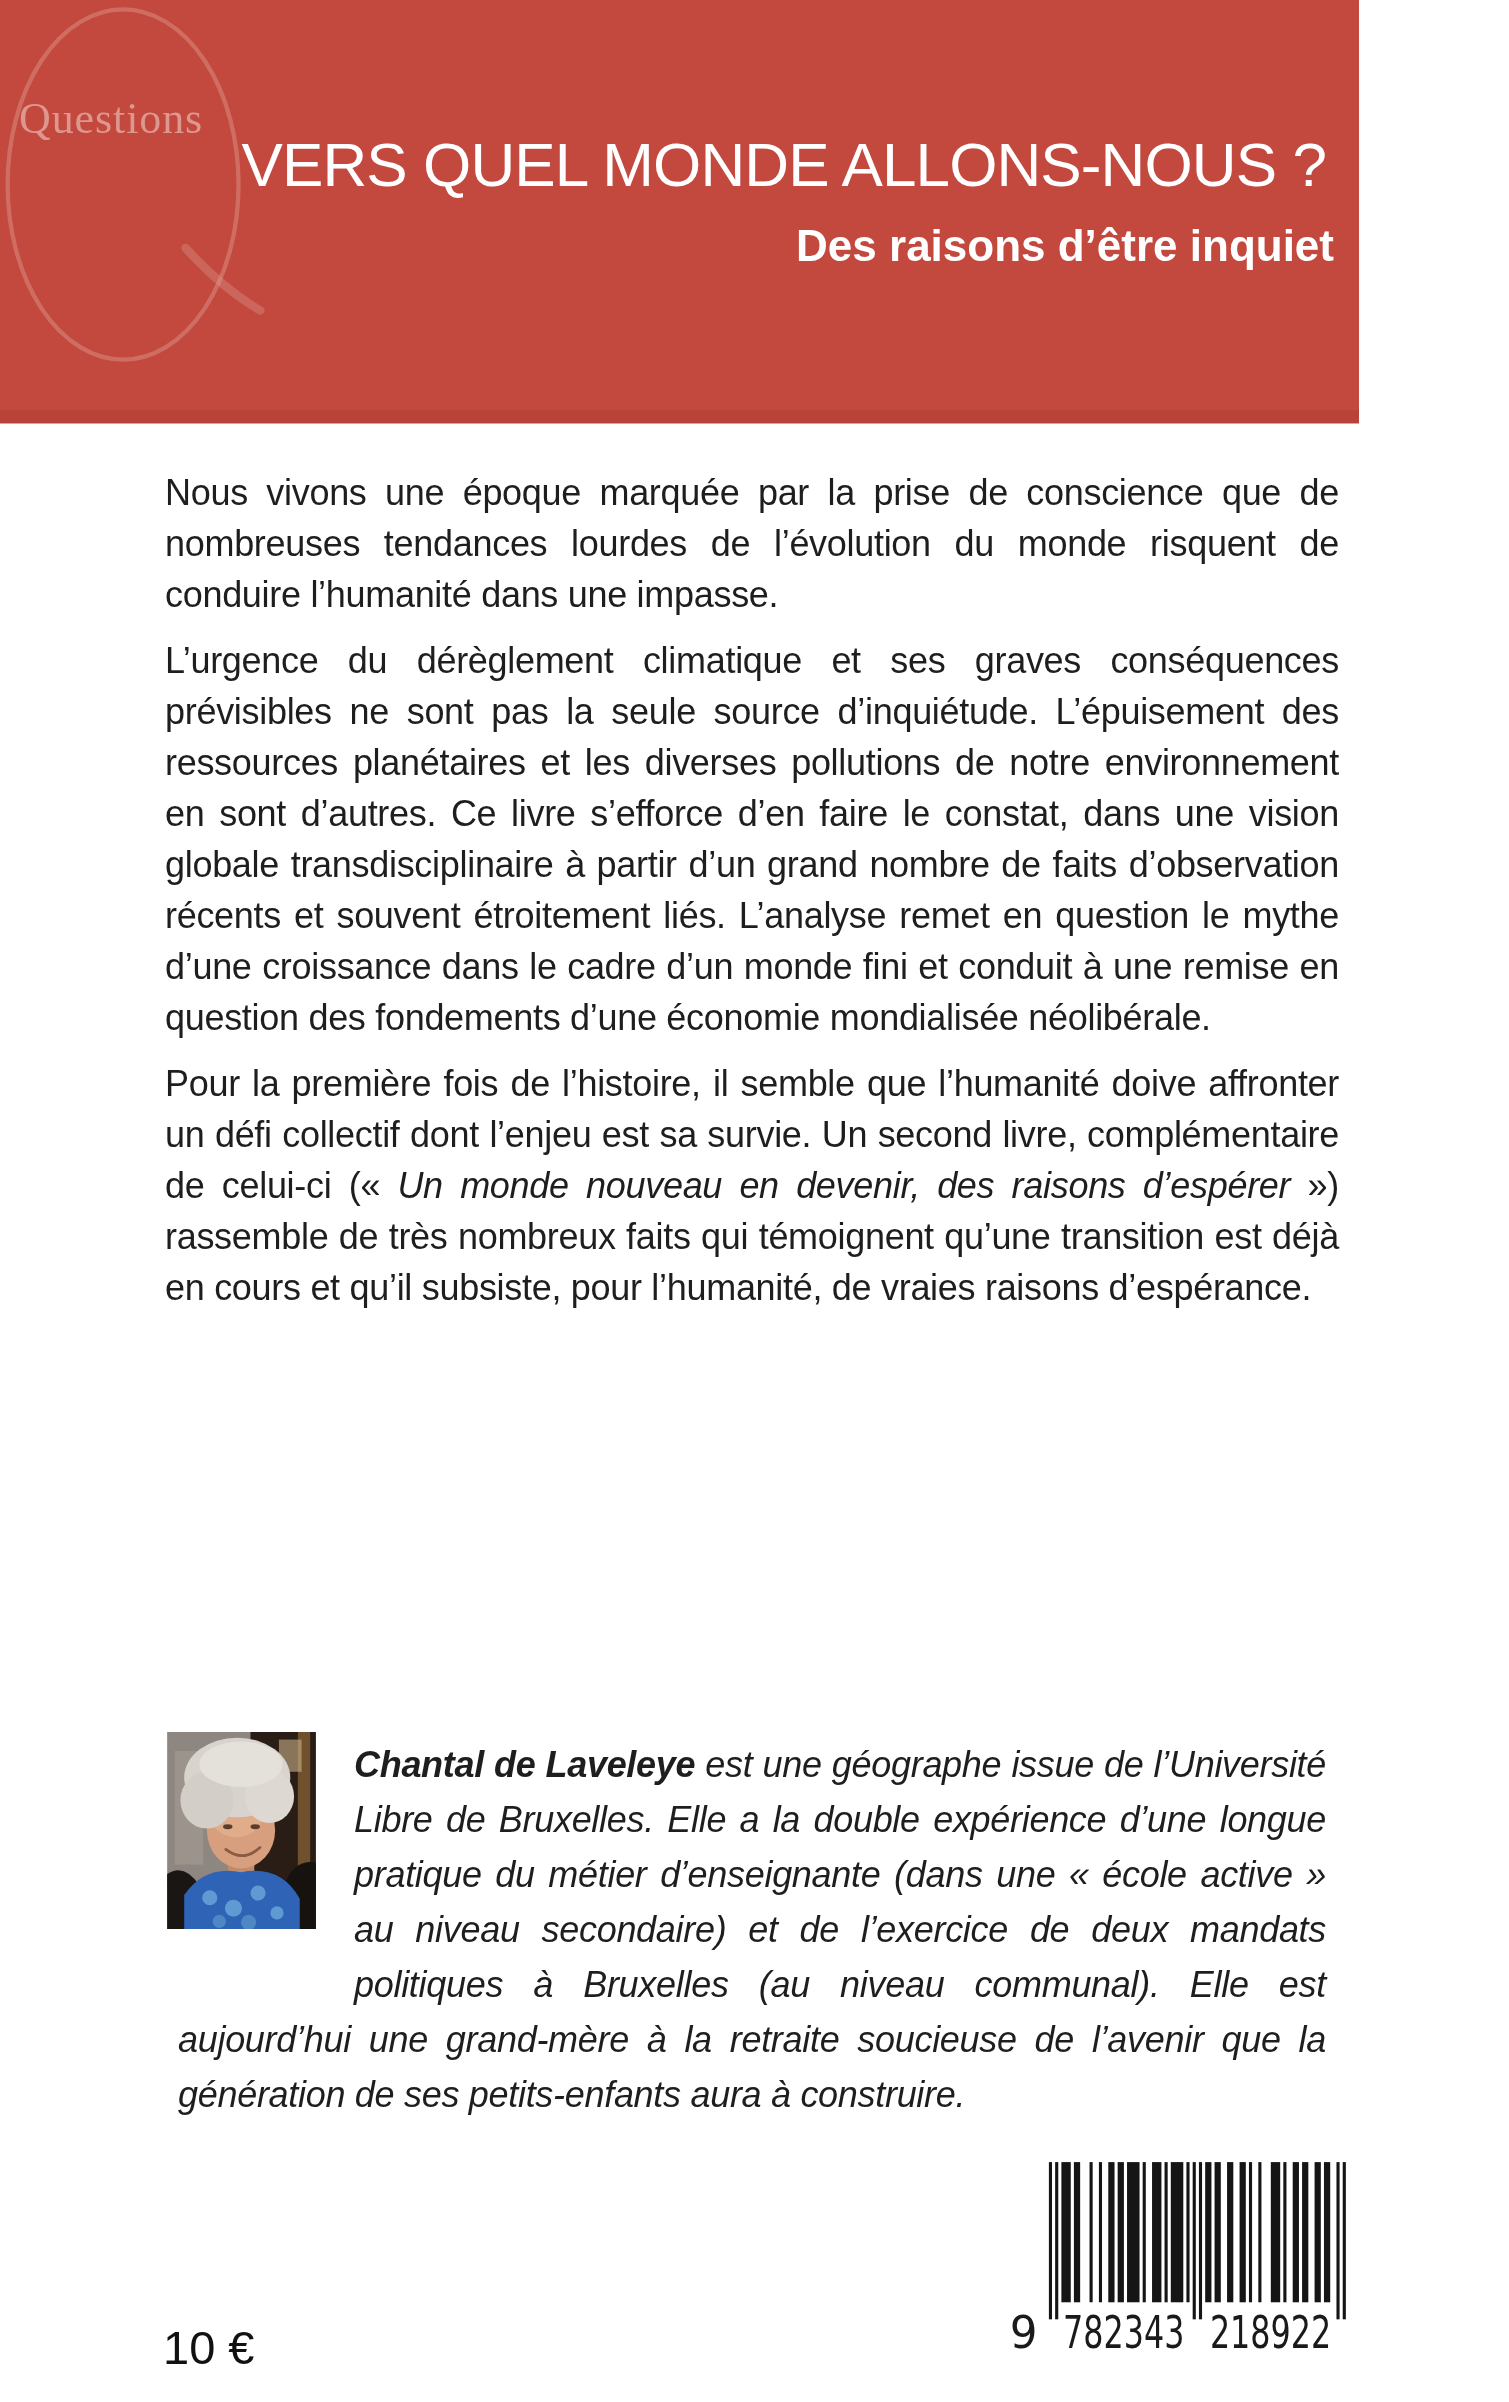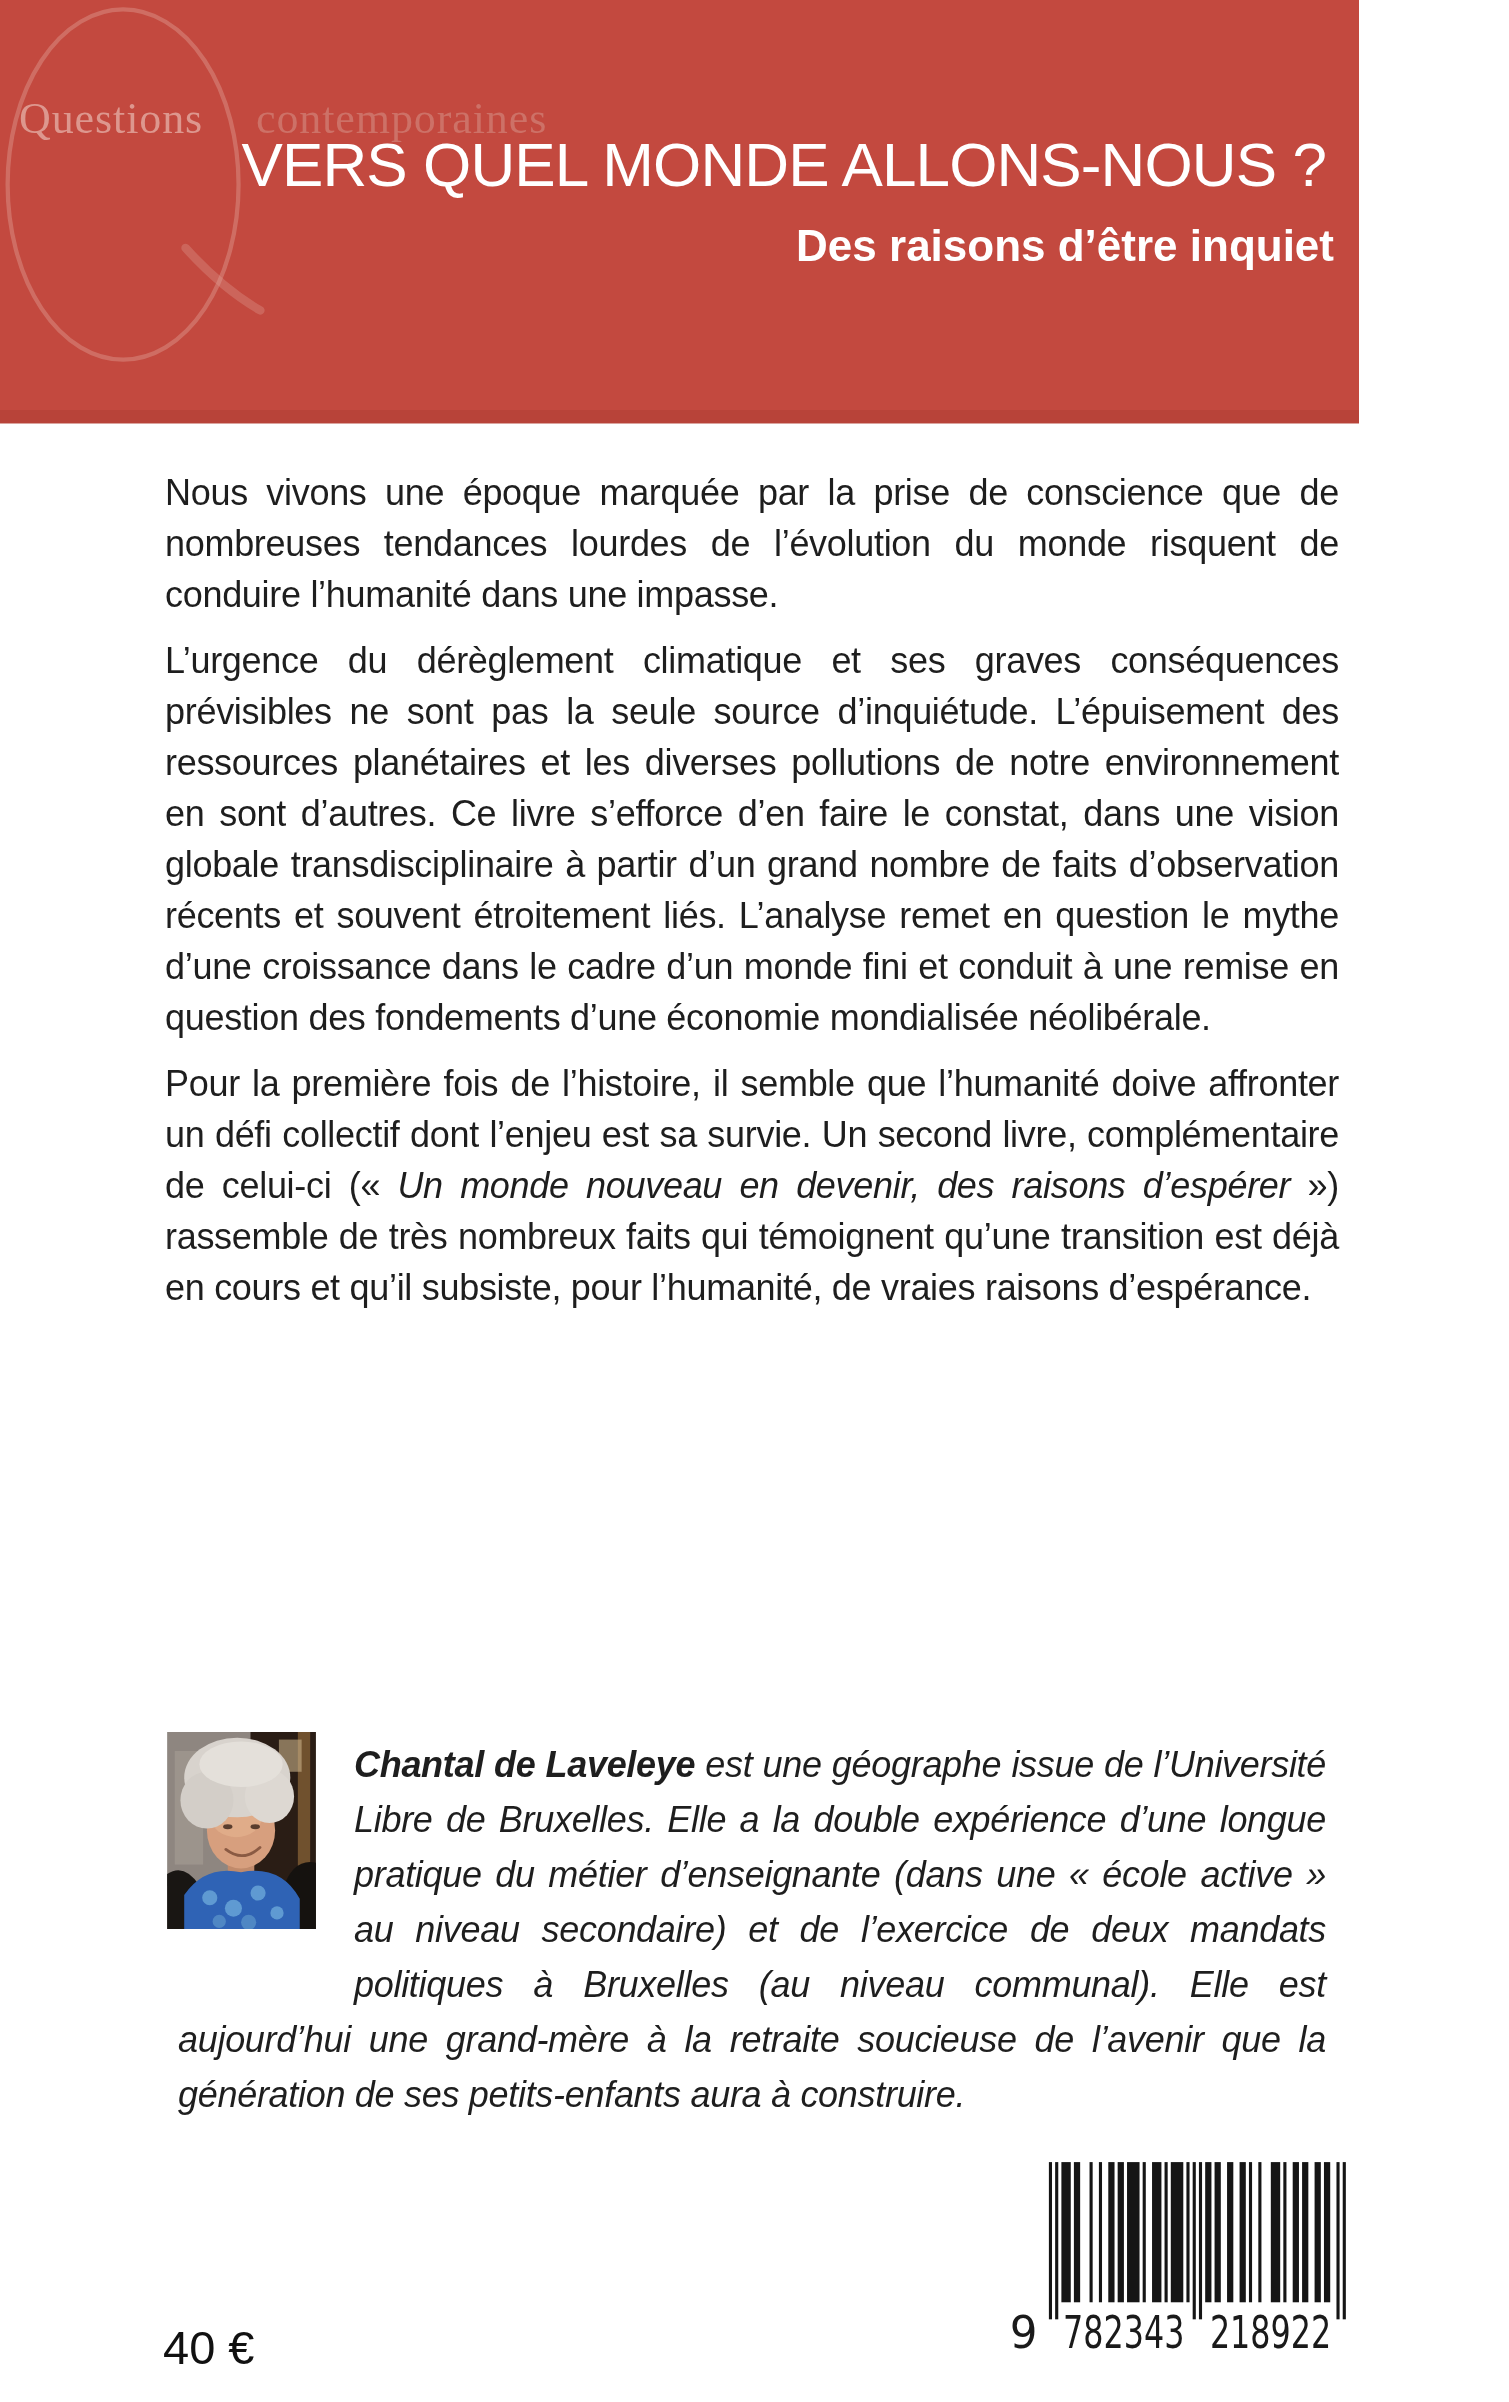--- a/index.html
+++ b/index.html
@@ -51,21 +51,20 @@
 <body>
 
 <div class="page">
 
   <header class="banner">
     <svg class="q-logo" width="426" height="424" viewBox="0 0 450 448" aria-hidden="true">
       <ellipse cx="130" cy="195" rx="122" ry="185" fill="none" stroke="#dc9188" stroke-opacity="0.5" stroke-width="4.5"></ellipse>
       <path d="M 196 262 Q 235 305 275 328" fill="none" stroke="#e0a199" stroke-opacity="0.32" stroke-width="9" stroke-linecap="round"></path>
     </svg>
     <div class="collection w1">Questions</div>
-    <div class="collection w2">contemporaines</div>
     <h1 class="cover-title">VERS QUEL MONDE ALLONS-NOUS ?</h1>
     <h2 class="cover-subtitle">Des raisons d’être inquiet</h2>
   </header>
 
   <div class="edge-strip"></div>
 
   <main class="synopsis">
     <p>Nous vivons une époque marquée par la prise de conscience que de nombreuses tendances lourdes de l’évolution du monde risquent de conduire l’humanité dans une impasse.</p>
     <p>L’urgence du dérèglement climatique et ses graves conséquences prévisibles ne sont pas la seule source d’inquiétude. L’épuisement des ressources planétaires et les diverses pollutions de notre environnement en sont d’autres. Ce livre s’efforce d’en faire le constat, dans une vision globale transdisciplinaire à partir d’un grand nombre de faits d’observation récents et souvent étroitement liés. L’analyse remet en question le mythe d’une croissance dans le cadre d’un monde fini et conduit à une remise en question des fondements d’une économie mondialisée néolibérale.</p>
     <p><span>Pour la première fois de l’histoire, il semble que l’humanité doive affronter un défi collectif dont l’enjeu est sa survie. Un second livre, complémentaire de celui-ci (« </span><span class="it">Un monde nouveau en devenir, des raisons d’espérer</span><span> ») rassemble de très nombreux faits qui témoignent qu’une transition est déjà en cours et qu’il subsiste, pour l’humanité, de vraies raisons d’espérance.</span></p>
@@ -95,21 +94,21 @@
     <ellipse cx="74" cy="48" rx="56" ry="42" fill="#d8d3cd"></ellipse>
     <ellipse cx="42" cy="72" rx="28" ry="30" fill="#d3cec8"></ellipse>
     <ellipse cx="108" cy="68" rx="26" ry="28" fill="#ddd8d2"></ellipse>
     <ellipse cx="78" cy="34" rx="44" ry="24" fill="#e4e0da"></ellipse>
   </svg>
 
   <section class="bio">
     <p><span class="photo-spacer"></span><b>Chantal de Laveleye</b><span> est une géographe issue de l’Université Libre de Bruxelles. Elle a la double expérience d’une longue pratique du métier d’enseignante (dans une « école active » au niveau secondaire) et de l’exercice de deux mandats politiques à Bruxelles (au niveau communal). Elle est aujourd’hui une grand-mère à la retraite soucieuse de l’avenir que la génération de ses petits-enfants aura à construire.</span></p>
   </section>
 
-  <div class="price">40 €</div>
+  <div class="price">10 €</div>
 
   <div class="barcode">
     <svg width="341" height="201" viewBox="-40 0 360 212">
       <g id="barcode-bars">
           <rect x="0.00" y="0" width="3.30" height="166"></rect>
           <rect x="6.60" y="0" width="3.30" height="166"></rect>
           <rect x="13.20" y="0" width="9.90" height="148"></rect>
           <rect x="26.40" y="0" width="6.60" height="148"></rect>
           <rect x="42.90" y="0" width="3.30" height="148"></rect>
           <rect x="52.80" y="0" width="3.30" height="148"></rect>

